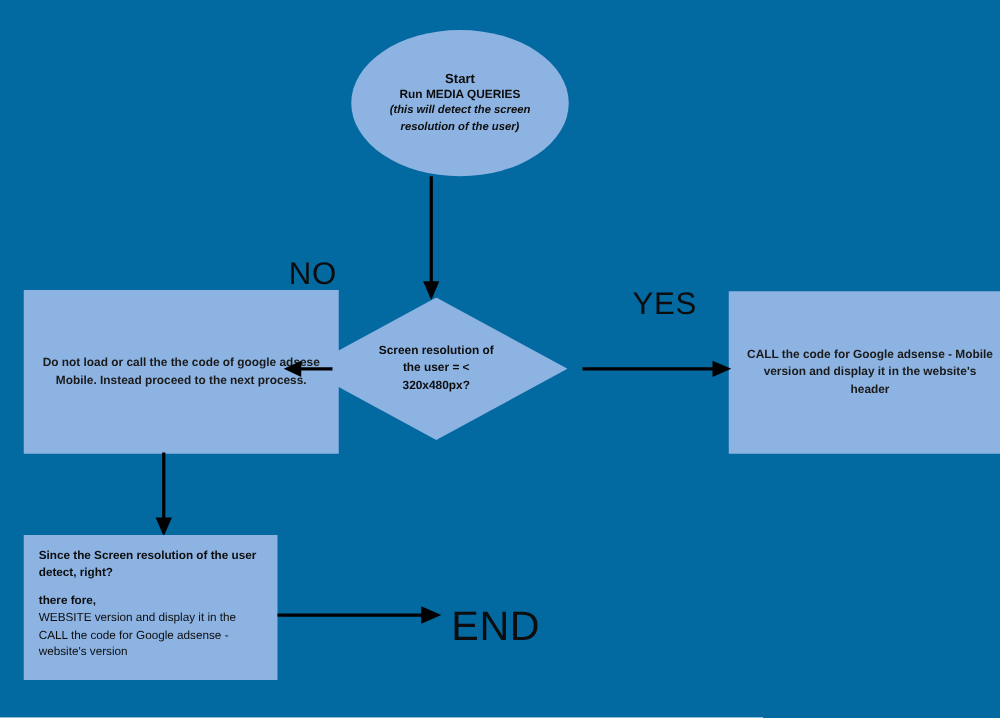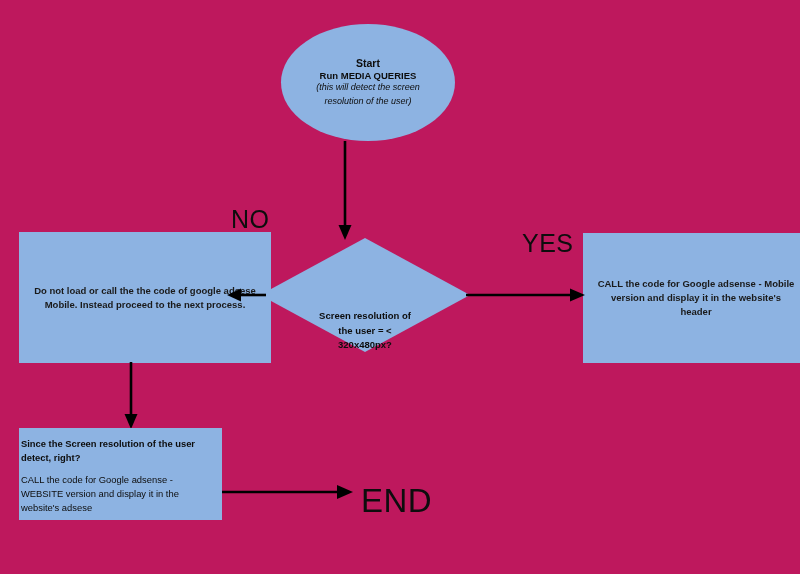--- a/index.html
+++ b/index.html
@@ -8,21 +8,21 @@
     padding: 0;
     background: #ffffff;
   }
   body {
     font-family: "Liberation Sans", sans-serif;
   }
   #canvas {
     position: relative;
     width: 800px;
     height: 574px;
-    background: #be185d;
+    background: #0369a1;
     overflow: hidden;
   }
 
   
   .node {
     position: absolute;
     box-sizing: border-box;
     background: #8db3e2;
     display: flex;
     align-items: center;
@@ -56,35 +56,34 @@
   }
   #start-sub {
     font-size: 9.5px;
     font-weight: bold;
     color: #0d0d0d;
     margin-bottom: 0;
   }
   #start-note {
     font-size: 9px;
     font-style: italic;
-    font-weight: normal;
+    font-weight: bold;
     color: #0d0d0d;
     text-align: center;
     line-height: 1.5;
     white-space: pre-line;
   }
 
   
   #decision-node {
-    left: 260px;
+    left: 244px;
     top: 238px;
     width: 210px;
     height: 114px;
     background: transparent;
-    align-items: flex-end;
   }
   #decision-shape {
     position: absolute;
     inset: 0;
     background: #8db3e2;
     clip-path: polygon(50% 0%, 100% 50%, 50% 100%, 0% 50%);
   }
   #decision-label {
     position: relative;
     z-index: 2;
@@ -97,22 +96,22 @@
   }
 
   
   #left-node  { left: 19px;  top: 232px; width: 252px; height: 131px; padding: 0 10px; }
   #right-node { left: 583px; top: 233px; width: 226px; height: 130px; padding: 0 12px; }
 
   #bottom-node {
     left: 19px;
     top: 428px;
     width: 203px;
-    height: 92px;
-    padding: 9px 10px 0 2px;
+    height: 116px;
+    padding: 9px 10px 0 12px;
     align-items: flex-start;
     justify-content: flex-start;
     text-align: left;
   }
   #bottom-text {
     font-size: 9.4px;
     line-height: 1.45;
     color: #0d0d0d;
     text-align: left;
   }
@@ -126,21 +125,21 @@
 
   
   .edge-label {
     position: absolute;
     font-size: 25px;
     color: #0d0d0d;
     font-weight: normal;
     letter-spacing: 0.5px;
   }
   #label-no  { left: 231px; top: 205px; }
-  #label-yes { left: 522px; top: 229px; }
+  #label-yes { left: 506px; top: 229px; }
 
   #end-label {
     position: absolute;
     left: 361px;
     top: 466px;
     font-size: 33px;
     font-weight: normal;
     color: #0d0d0d;
     letter-spacing: 0.5px;
     margin-top: 16px;
@@ -202,23 +201,24 @@
       <line x1="13" y1="0" x2="13" y2="56" stroke="#000000" stroke-width="2.6"></line>
       <polygon points="13,67 6.5,52 19.5,52" fill="#000000"></polygon>
     </svg>
   </div>
 
   <div class="node" id="bottom-node">
     <div id="bottom-text">
       <span class="b">Since the Screen resolution of the user</span>
       <span class="b">detect, right?</span>
       <span class="gap"></span>
+      <span class="b">there fore,</span>
+      <span class="n">WEBSITE version and display it in the</span>
       <span class="n">CALL the code for Google adsense -</span>
-      <span class="n">WEBSITE version and display it in the</span>
-      <span class="n">website's adsese</span>
+      <span class="n">website's version</span>
     </div>
   </div>
 
   <div class="edge" id="edge-bottom-end" style="left:222px; top:481px; width:132px; height:22px;">
     <svg width="132" height="22" viewBox="0 0 132 22">
       <line x1="0" y1="11" x2="118" y2="11" stroke="#000000" stroke-width="2.6"></line>
       <polygon points="131,11 115,4 115,18" fill="#000000"></polygon>
     </svg>
   </div>
 

